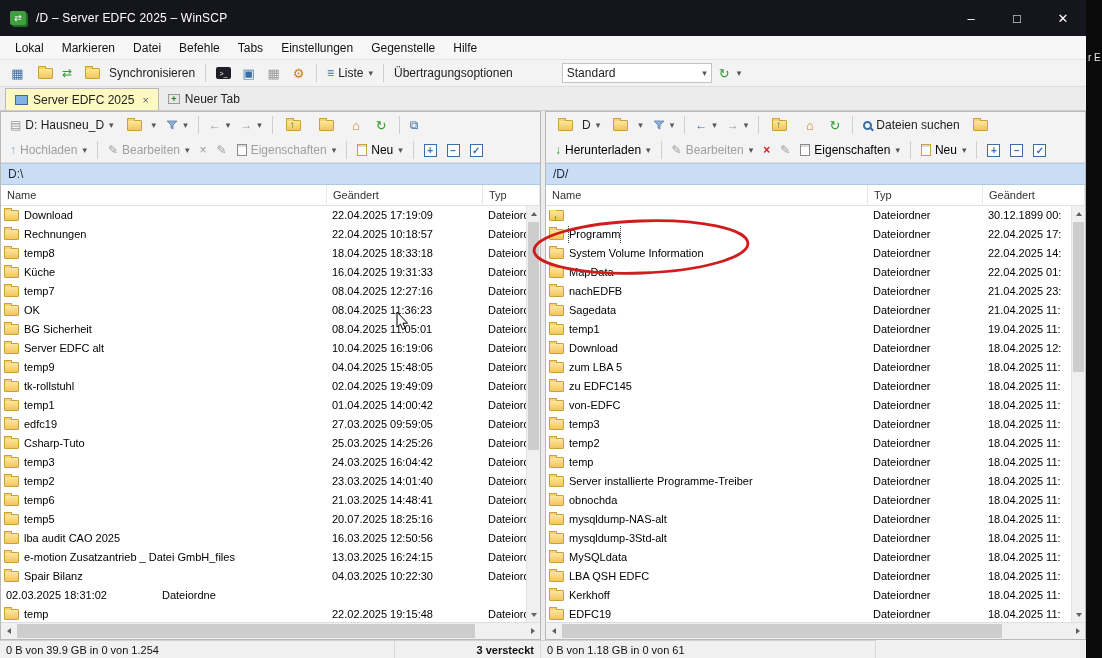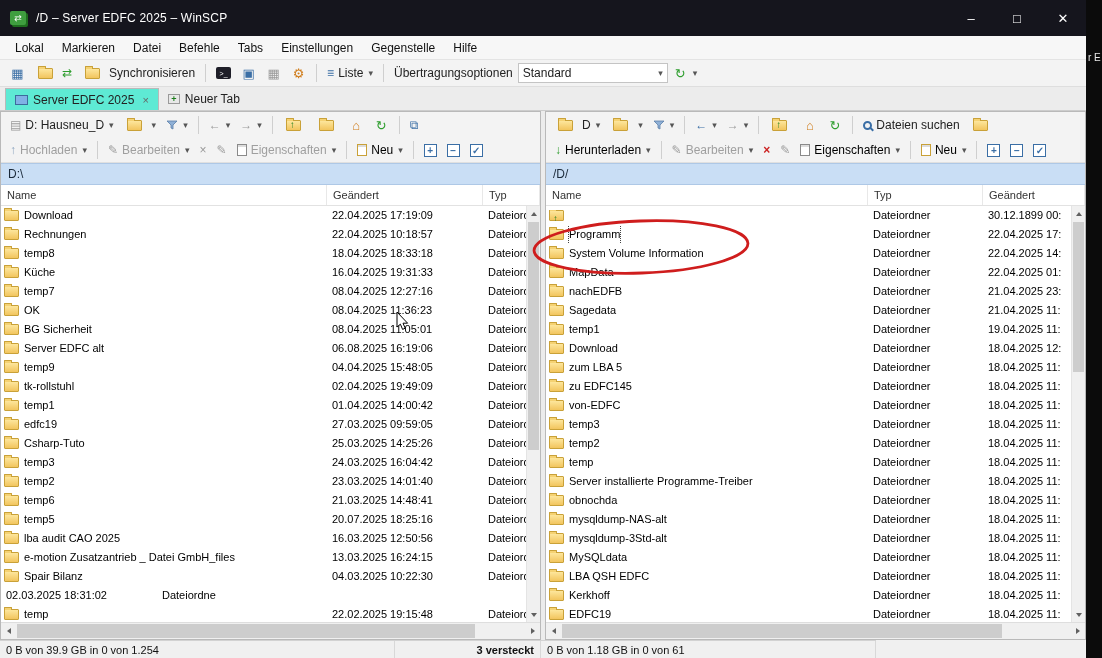--- a/index.html
+++ b/index.html
@@ -27,40 +27,40 @@
   .toolbar { height:27px; background:#f3f3f3; border-bottom:1px solid #dedede; display:flex; align-items:center; padding-left:5px; font-size:12px; color:#222; }
   .tb-sep { width:1px; height:18px; background:#cfcfcf; margin:0 5px; flex:none; }
   .tb-btn { display:flex; align-items:center; gap:4px; padding:2px 5px; flex:none; }
   .glyph { display:inline-flex; align-items:center; justify-content:center; font-size:12px; line-height:1; }
   .g14 { width:15px; height:15px; font-size:13px; }
   .dd { font-size:9px; color:#555; margin-left:1px; }
   .c-blue { color:#3a6ea5; } .c-green { color:#2f9e2f; } .c-orange { color:#d07d1c; }
   .c-gray { color:#9a9a9a; } .c-dim { color:#8ea6c0; } .c-red { color:#cc2222; }
   .console-ic { width:15px; height:12px; background:#1e1e28; border-radius:2px; color:#fff; font-size:7px;
                 display:flex; align-items:center; justify-content:center; flex:none; }
-  .combo { display:flex; align-items:center; gap:4px; background:#fff; border:1px solid #c4c4c4; height:20px; padding:0 4px; }
+  .combo { display:flex; align-items:center; gap:4px; background:#fff; border:1px solid #c4c4c4; height:20px; padding:0 4px;margin-left:44px; }
   .combo .dd { margin-left:6px; }
 
   
   .folder-icon { position:relative; width:15px; height:11px; flex:none;
     background:linear-gradient(#fde69c,#f2c55e); border:1px solid #c9a138; border-radius:1px; margin:0 5px 0 3px; }
   .folder-icon::before { content:""; position:absolute; top:-3px; left:-1px; width:6px; height:2px;
     background:#f5d273; border:1px solid #c9a138; border-bottom:none; border-radius:1px 1px 0 0; }
   .up-icon::after { content:"↑"; position:absolute; left:3px; top:-2px; color:#1d7d1d; font-size:10px; font-weight:bold; }
 
   .mag { width:9px; height:9px; border:2px solid #3a6ea5; border-radius:50%; position:relative; flex:none; }
   .mag::after { content:""; position:absolute; width:5px; height:2px; background:#3a6ea5; transform:rotate(45deg); right:-4px; bottom:-2px; }
   .doc-ic { width:10px; height:12px; background:#fff; border:1px solid #8a8a8a; flex:none; box-shadow:inset 0 2px 0 #dcdcdc; }
   .sel-sq { width:13px; height:13px; border:1px solid #3a6ea5; color:#3a6ea5; font-size:10px; font-weight:bold;
             display:flex; align-items:center; justify-content:center; flex:none; background:#fff; }
 
   
   .tabbar { height:24px; background:#ececec; border-bottom:1px solid #cccccc; display:flex; align-items:flex-end; padding-left:5px; font-size:12px; }
   .tab { height:22px; display:flex; align-items:center; gap:5px; padding:0 9px; color:#222; }
-  .tab.active { background:#5eead4; border:1px solid #b9b9b9; border-bottom:none; }
+  .tab.active { background:#fef9c3; border:1px solid #b9b9b9; border-bottom:none; }
   .monitor-ic { width:13px; height:10px; background:#7fb2e5; border:1px solid #3c6c9c; flex:none; }
   .newtab-ic { width:12px; height:10px; background:#e8e8e8; border:1px solid #9a9a9a; color:#1d7d1d; font-size:9px; font-weight:bold;
                display:flex; align-items:center; justify-content:center; flex:none; }
   .tab-close { color:#666; font-size:11px; margin-left:3px; }
 
   
   .panels { display:flex; height:529px; }
   .panel { width:541px; background:#fff; border:1px solid #b9b9b9; display:flex; flex-direction:column; }
   .splitter { width:4px; background:#ececec; }
 
@@ -343,21 +343,21 @@
                 <span class="txt">BG Sicherheit</span>
               </span>
               <span class="cell mod">08.04.2025 11:05:01</span>
               <span class="cell typ">Dateiordner</span>
             </div>
             <div class="file-row">
               <span class="cell name">
                 <span class="folder-icon"></span>
                 <span class="txt">Server EDFC alt</span>
               </span>
-              <span class="cell mod">06.08.2025 16:19:06</span>
+              <span class="cell mod">10.04.2025 16:19:06</span>
               <span class="cell typ">Dateiordner</span>
             </div>
             <div class="file-row">
               <span class="cell name">
                 <span class="folder-icon"></span>
                 <span class="txt">temp9</span>
               </span>
               <span class="cell mod">04.04.2025 15:48:05</span>
               <span class="cell typ">Dateiordner</span>
             </div>

